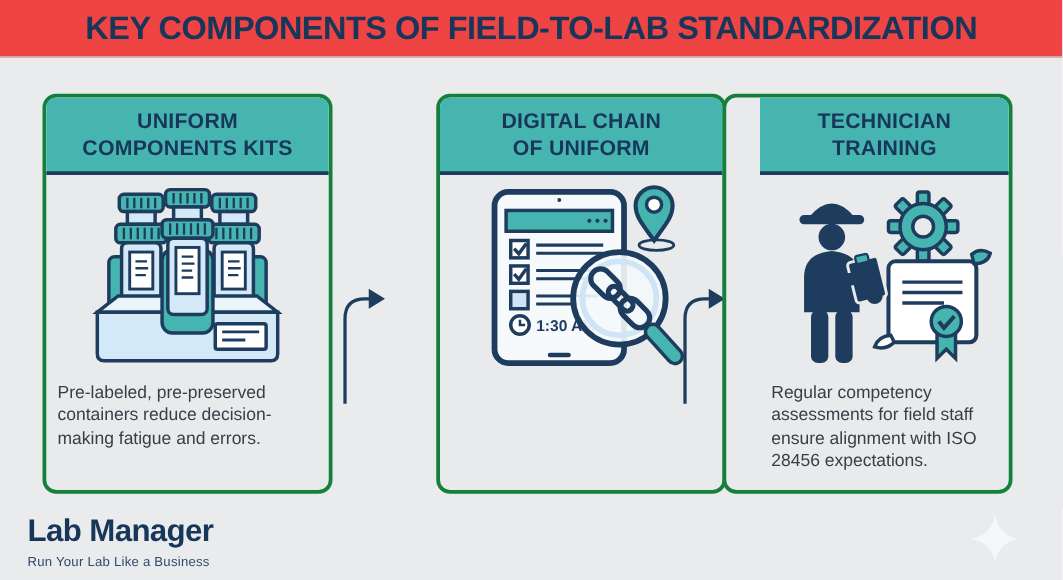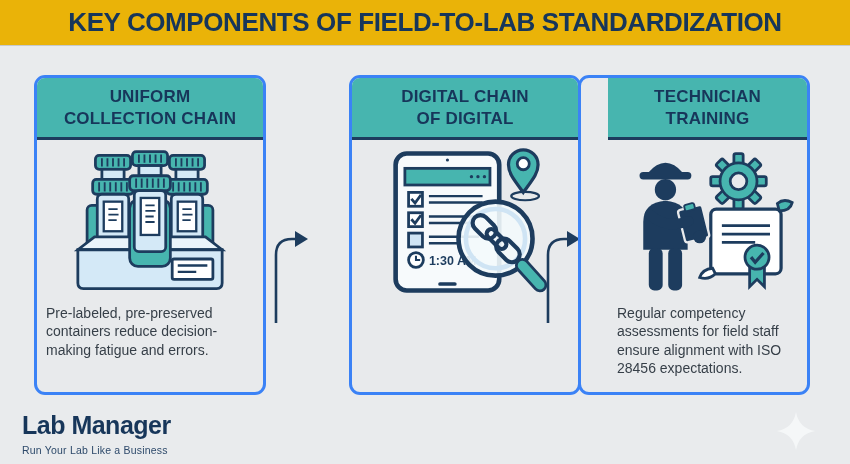--- a/index.html
+++ b/index.html
@@ -9,40 +9,40 @@
     width: 850px;
     height: 464px;
     background: #e9ebed;
     overflow: hidden;
   }
   .title-band {
     position: absolute;
     top: 0; left: 0;
     width: 850px;
     height: 46px;
-    background: #eab308;
+    background: #ef4444;
     border-bottom: 1px solid #c6c9cc;
     display: flex;
     align-items: center;
     justify-content: center;
   }
   .title-band h1 {
     font-size: 26px;
     font-weight: bold;
     letter-spacing: -0.4px;
     color: #17365a;
     white-space: nowrap;
   }
   .card {
     position: absolute;
     top: 75px;
     width: 232px;
     height: 320px;
     background: #e8eaec;
-    border: 3px solid #3b82f6;
+    border: 3px solid #15803d;
     border-radius: 11px;
     overflow: hidden;
     display: flex;
     flex-direction: column;
   }
   .card-1 { left: 34px; }
   .card-2 { left: 308px; margin-left: 41px; }
   .card-3 { left: 578px; padding-left: 27px; }
   .card-header {
     height: 62px;
@@ -116,21 +116,21 @@
 
 <div class="page">
 
   <div class="title-band">
     <h1>KEY COMPONENTS OF FIELD-TO-LAB STANDARDIZATION</h1>
   </div>
 
   <div class="card card-1">
     <div class="card-header">
       <div class="line">UNIFORM</div>
-      <div class="line">COLLECTION CHAIN</div>
+      <div class="line">COMPONENTS KITS</div>
     </div>
     <div class="card-icon">
       <svg width="190" height="148" viewBox="0 0 200 160">
 
         <rect x="32" y="62" width="136" height="48" rx="5" fill="#47b5af" stroke="#1d3c5e" stroke-width="3"></rect>
 
         <g transform="translate(60,8)">
           <rect x="-19" y="0" width="38" height="15" rx="4" fill="#47b5af" stroke="#1d3c5e" stroke-width="3"></rect>
           <path d="M-12,3 V12 M-6,3 V12 M0,3 V12 M6,3 V12 M12,3 V12" stroke="#1d3c5e" stroke-width="2"></path>
           <rect x="-12" y="15" width="24" height="11" fill="#d4e9f7" stroke="#1d3c5e" stroke-width="3"></rect>
@@ -177,21 +177,21 @@
   </div>
 
   <svg class="flow-arrow arrow-1" viewBox="0 0 46 115">
     <path d="M14,108 V40 Q14,24 30,24 H34" fill="none" stroke="#1d3c5e" stroke-width="2.6"></path>
     <polygon points="33,16 46,24 33,32" fill="#1d3c5e"></polygon>
   </svg>
 
   <div class="card card-2">
     <div class="card-header">
       <div class="line">DIGITAL CHAIN</div>
-      <div class="line">OF DIGITAL</div>
+      <div class="line">OF UNIFORM</div>
     </div>
     <div class="card-icon">
       <svg width="196" height="148" viewBox="0 0 210 160">
 
         <rect x="30" y="6" width="112" height="148" rx="12" fill="#f7fafc" stroke="#1d3c5e" stroke-width="5"></rect>
         <circle cx="86" cy="13" r="1.7" fill="#1d3c5e"></circle>
         <rect x="76" y="145" width="20" height="4" rx="2" fill="#1d3c5e"></rect>
 
         <rect x="40" y="22" width="92" height="18" fill="#47b5af" stroke="#1d3c5e" stroke-width="3"></rect>
         <circle cx="112" cy="31" r="1.8" fill="#1d3c5e"></circle>

